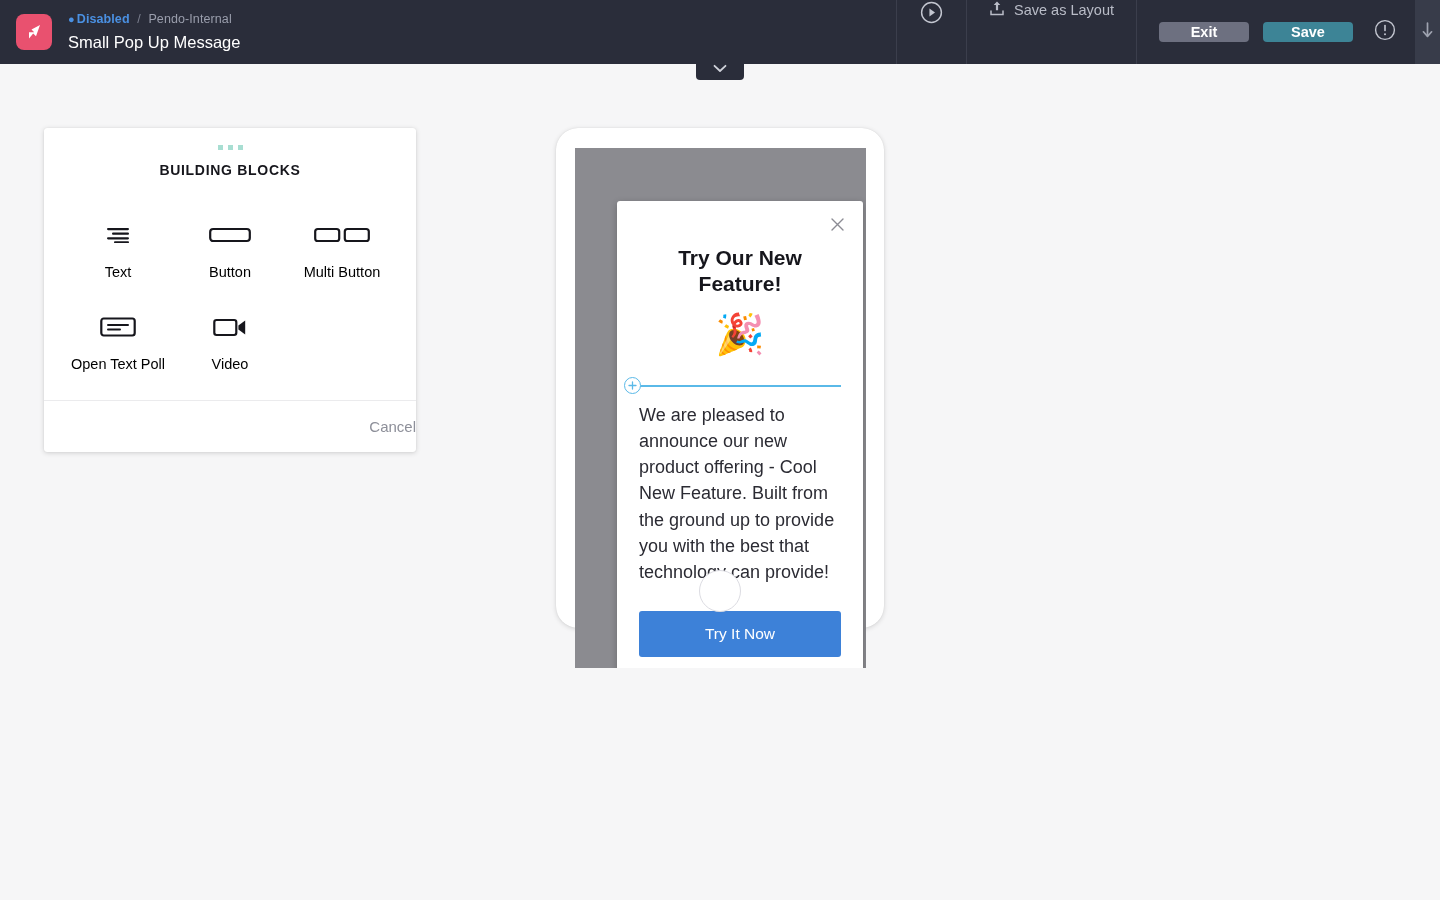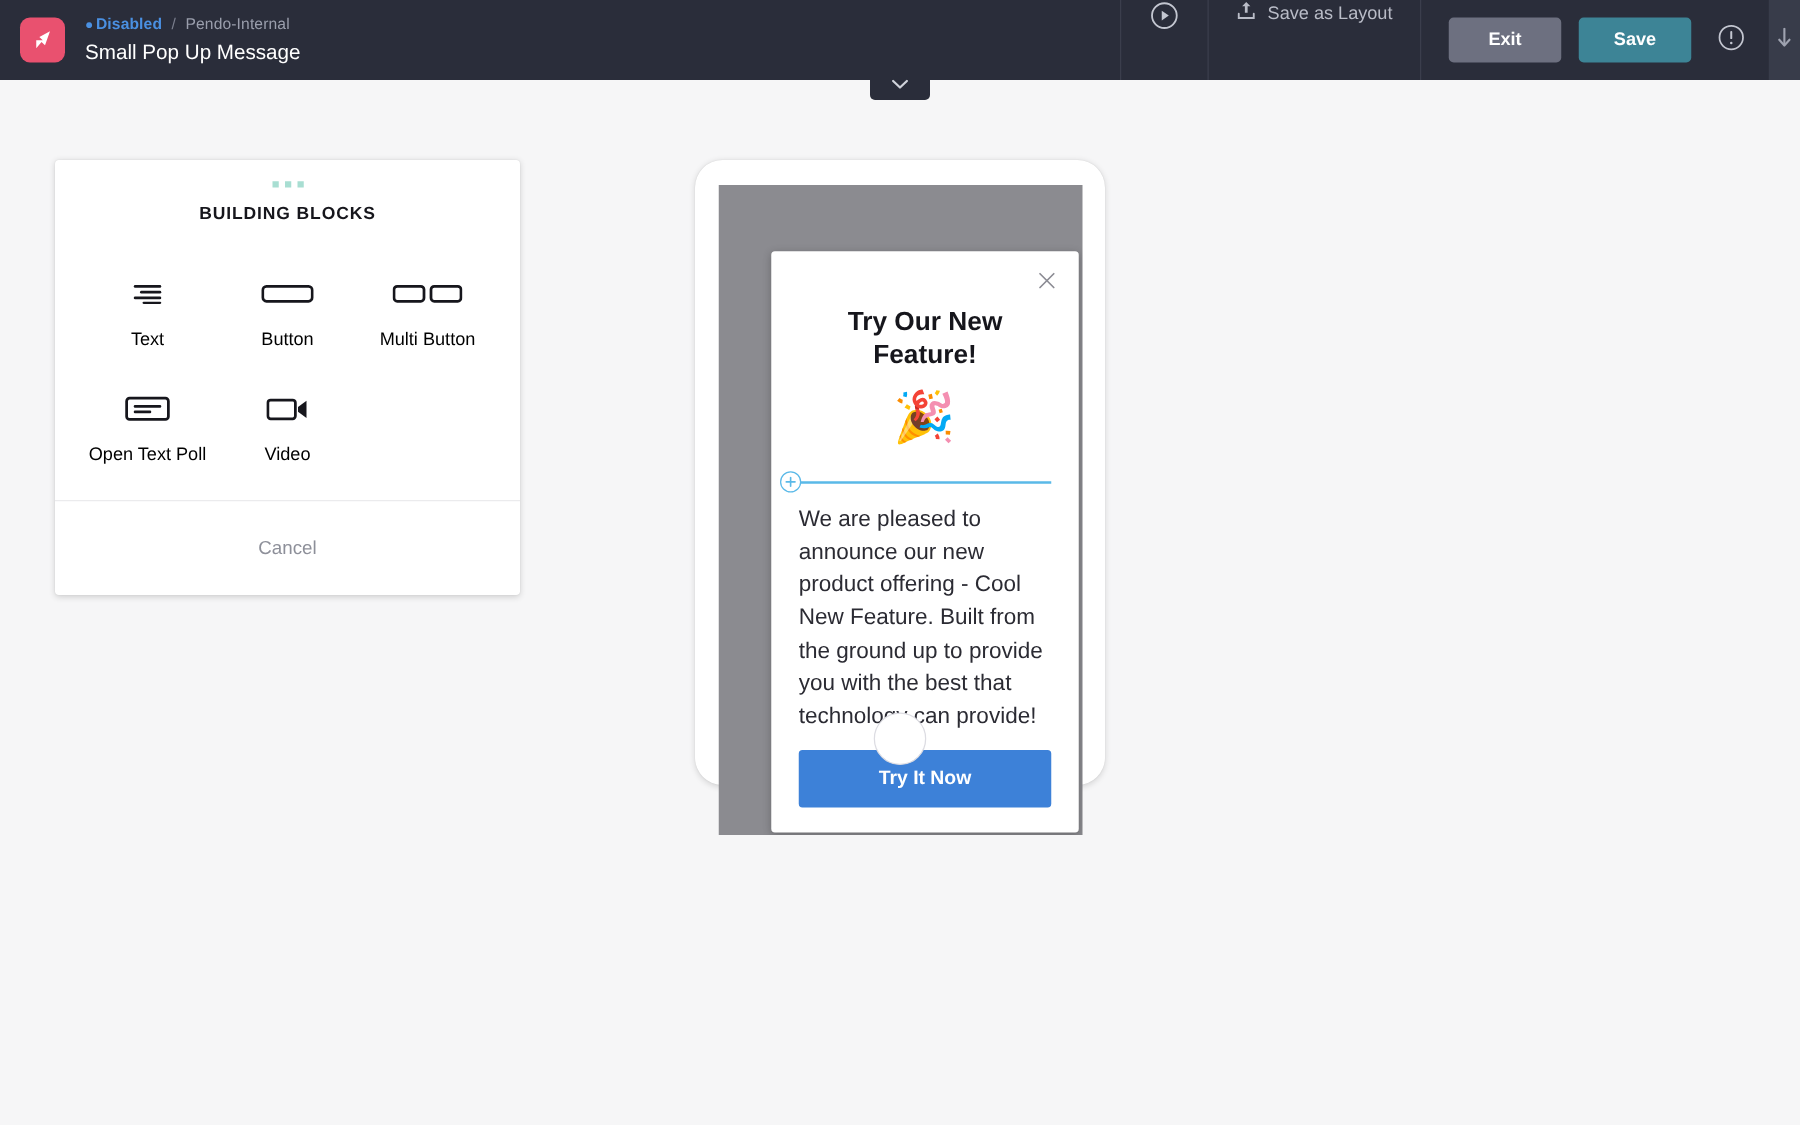--- a/index.html
+++ b/index.html
@@ -44,21 +44,21 @@
   .tb-divider { border-left: 1px solid #3b3e4c; }
   .icon-btn { display: flex; align-items: center; justify-content: center; }
   .save-layout {
     display: flex; align-items: center; gap: 9px;
     color: #b9bcc7; font-size: 14.5px; white-space: nowrap;
   }
   .btn {
     border: none; border-radius: 4px;
     font-size: 14.5px; font-weight: bold;
     color: #fff; cursor: pointer;
-    height: 36px; padding: 0 24px;
+    height: 20px; padding: 0 24px;
     font-family: "Liberation Sans", sans-serif;
   }
   .btn-exit { background: #6d7080; min-width: 90px; }
   .btn-save { background: #3d8496; min-width: 90px; }
   .btn-row { display: flex; align-items: center; gap: 14px; padding: 0 14px 0 22px; }
   .warn-cell { padding: 0 18px 0 6px; display: flex; align-items: center; }
   .right-rail {
     width: 25px; background: #383c4a;
     display: flex; align-items: flex-start; justify-content: center;
     padding-top: 22px;
@@ -103,22 +103,22 @@
     display: flex; flex-direction: column; align-items: center;
     cursor: pointer;
   }
   .bb-icon { height: 42px; display: flex; align-items: center; justify-content: center; }
   .bb-label {
     font-size: 14.5px; color: #000000; margin-top: 8px;
     font-family: "Liberation Sans", sans-serif;
   }
   .bb-footer {
     border-top: 1px solid #ebebed;
-    height: 76px;
-    display: flex; align-items: center; justify-content: center;
+    height: 52px;
+    display: flex; align-items: center; justify-content: flex-end;
   }
   .bb-cancel {
     background: none; border: none; cursor: pointer;
     font-size: 15px; color: #8d8f99;
     font-family: "Liberation Sans", sans-serif;
   }
 
   
   .phone {
     position: absolute; left: 556px; top: 128px;
@@ -183,25 +183,25 @@
     border: 1.6px solid #5ab9e8; background: #fff;
     display: flex; align-items: center; justify-content: center;
   }
   .popup-body {
     text-align: left;
     font-size: 18px; line-height: 1.46; color: #2b2b33;
     margin-top: 6px;
   }
   .popup-cta {
     display: block; width: 100%;
-    margin-top: 15px;
+    margin-top: 26px;
     height: 46px;
     background: #3d81d8; color: #fff;
     border: none; border-radius: 3px;
-    font-size: 15.5px; font-weight: bold; cursor: pointer;
+    font-size: 15.5px; font-weight: normal; cursor: pointer;
     font-family: "Liberation Sans", sans-serif;
   }
 </style>
 </head>
 <body>
 
 <div class="topbar">
 
   <div class="brand-zone">
     <div class="logo">

